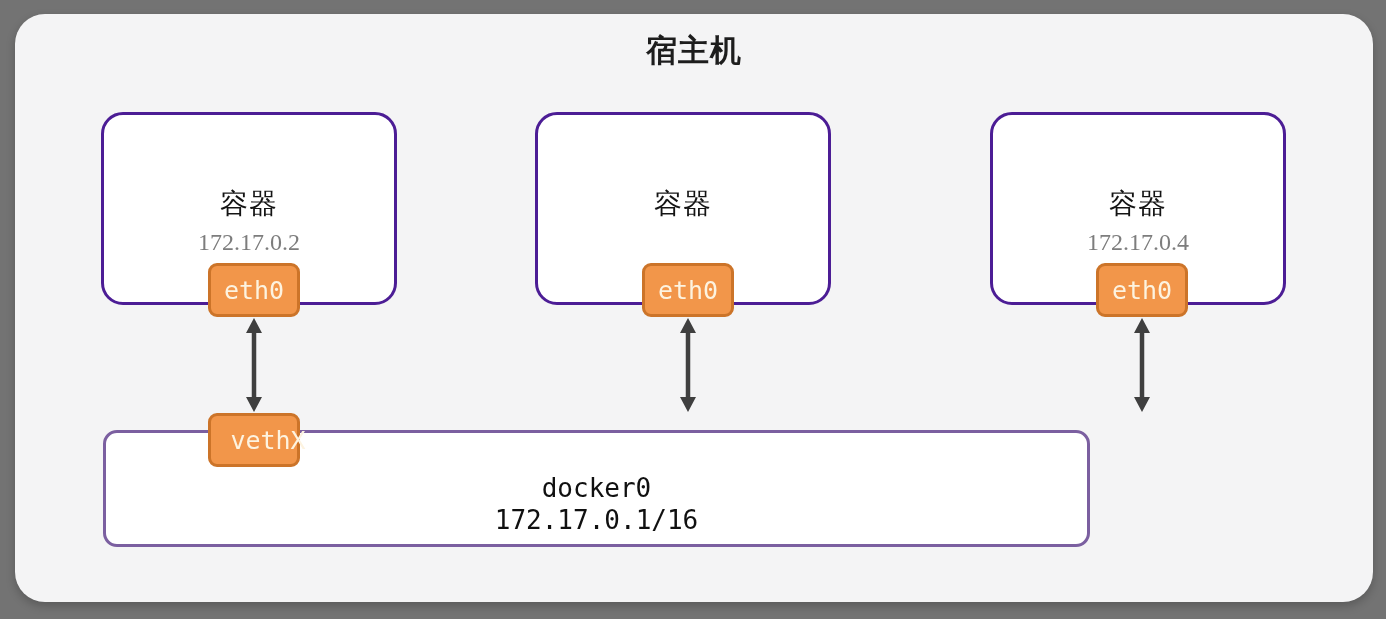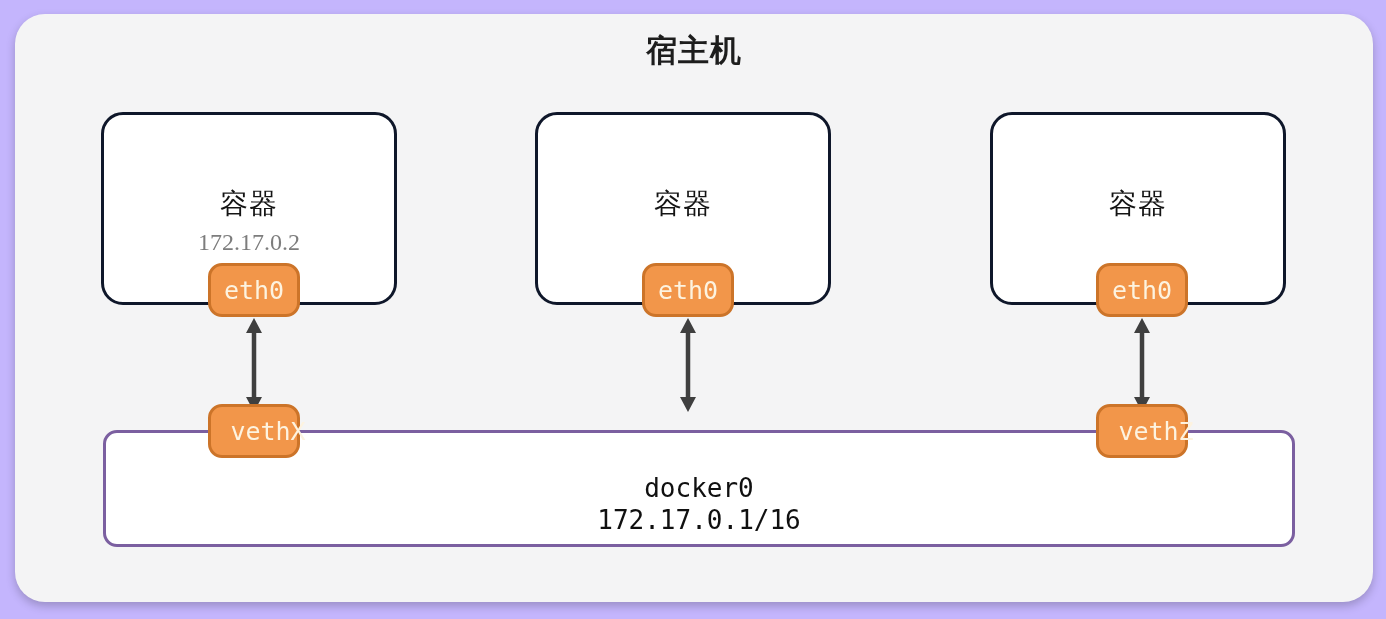--- a/index.html
+++ b/index.html
@@ -5,21 +5,21 @@
   html, body {
     margin: 0;
     padding: 0;
     background: #ffffff;
     font-family: "Liberation Sans", "DejaVu Sans", sans-serif;
   }
   .stage {
     position: relative;
     width: 1386px;
     height: 619px;
-    background: #c4b5fd;
+    background: #737373;
     overflow: hidden;
   }
   
   .host {
     position: absolute;
     left: 15px;
     top: 14px;
     width: 1358px;
     height: 588px;
     background: #f4f4f5;
@@ -38,21 +38,21 @@
     letter-spacing: 1px;
   }
   
   .cbox {
     position: absolute;
     top: 98px;
     width: 296px;
     height: 193px;
     box-sizing: border-box;
     background: #ffffff;
-    border: 3px solid #0f172a;
+    border: 3px solid #4c1d95;
     border-radius: 22px;
     display: flex;
     flex-direction: column;
     align-items: center;
     padding-top: 72px;
     z-index: 1;
   }
   .pos-c0 { left: 86px;  }
   .pos-c1 { left: 520px; }
   .pos-c2 { left: 975px; }
@@ -71,51 +71,51 @@
     line-height: 30px;
   }
   
   .port {
     position: absolute;
     width: 92px;
     height: 54px;
     box-sizing: border-box;
     background: #f2964a;
     border: 3px solid #cc7429;
-    border-radius: 14px;
+    border-radius: 9px;
     display: flex;
     align-items: center;
     justify-content: center;
     font-family: "DejaVu Sans Mono", "Liberation Mono", monospace;
     font-size: 25px;
     color: #fdf3e0;
     z-index: 5;
   }
   .eth  { top: 249px; }
-  .veth { top: 390px; padding-left: 28px; }
+  .veth { top: 399px; padding-left: 28px; }
   .pos-p0 { left: 193px;  }
   .pos-p1 { left: 627px;  }
   .pos-p2 { left: 1081px; }
   
   .arrow {
     position: absolute;
     top: 303px;
     width: 26px;
     height: 96px;
     z-index: 2;
   }
   .pos-a0 { left: 226px;  }
   .pos-a1 { left: 660px;  }
   .pos-a2 { left: 1114px; }
   
   .bridge {
     position: absolute;
     left: 88px;
     top: 416px;
-    width: 1192px;
+    width: 987px;
     height: 117px;
     box-sizing: border-box;
     background: #ffffff;
     border: 3px solid #7b5fa0;
     border-radius: 14px;
     display: flex;
     flex-direction: column;
     align-items: center;
     justify-content: flex-start;
     padding-top: 40px;
@@ -158,27 +158,27 @@
     </div>
     <div class="port eth pos-p1">eth0</div>
     <svg class="arrow pos-a1" viewBox="0 0 26 96" xmlns="http://www.w3.org/2000/svg">
       <line x1="13" y1="12" x2="13" y2="84" stroke="#3f3f3f" stroke-width="4.5"></line>
       <polygon points="13,1 5,16 21,16" fill="#3f3f3f"></polygon>
       <polygon points="13,95 5,80 21,80" fill="#3f3f3f"></polygon>
     </svg>
 
     <div class="cbox pos-c2">
       <div class="clabel">容器</div>
+      <div class="cip">172.17.0.4</div>
     </div>
     <div class="port eth pos-p2">eth0</div>
     <svg class="arrow pos-a2" viewBox="0 0 26 96" xmlns="http://www.w3.org/2000/svg">
       <line x1="13" y1="12" x2="13" y2="84" stroke="#3f3f3f" stroke-width="4.5"></line>
       <polygon points="13,1 5,16 21,16" fill="#3f3f3f"></polygon>
       <polygon points="13,95 5,80 21,80" fill="#3f3f3f"></polygon>
     </svg>
-    <div class="port veth pos-p2">vethZ</div>
 
     <div class="bridge">
       <div class="bridge-name">docker0</div>
       <div class="bridge-cidr">172.17.0.1/16</div>
     </div>
   </div>
 </div>
 
 </body></html>

